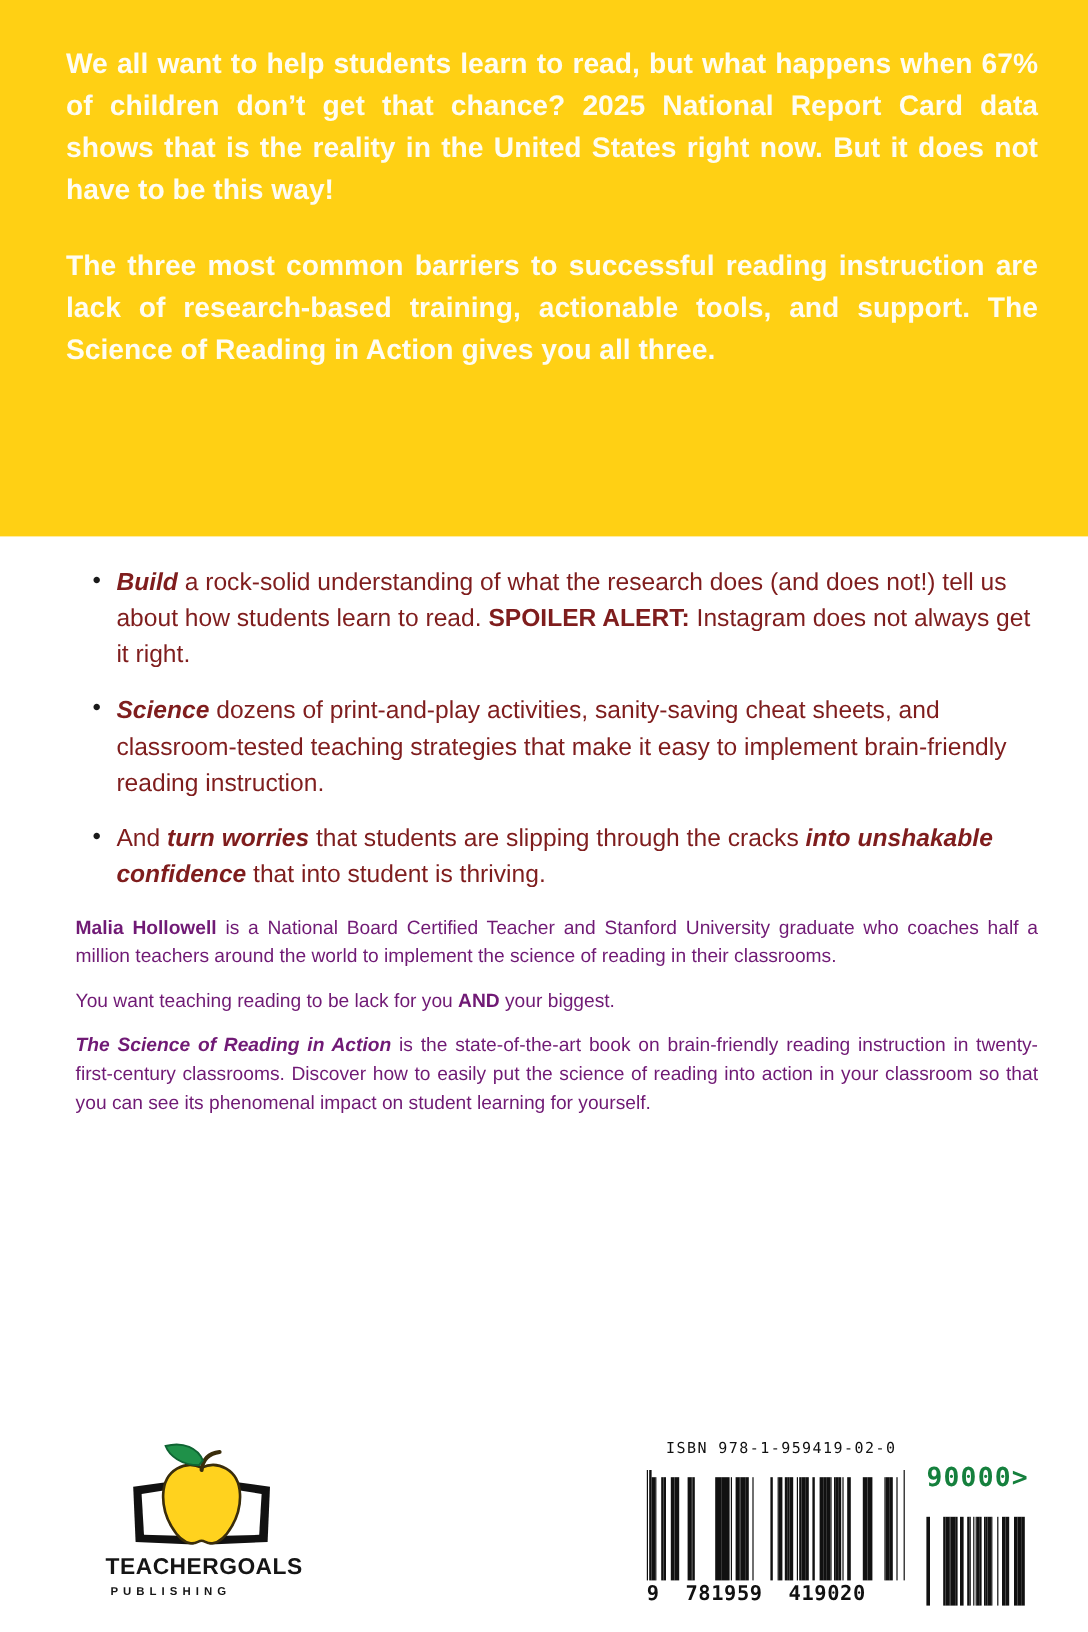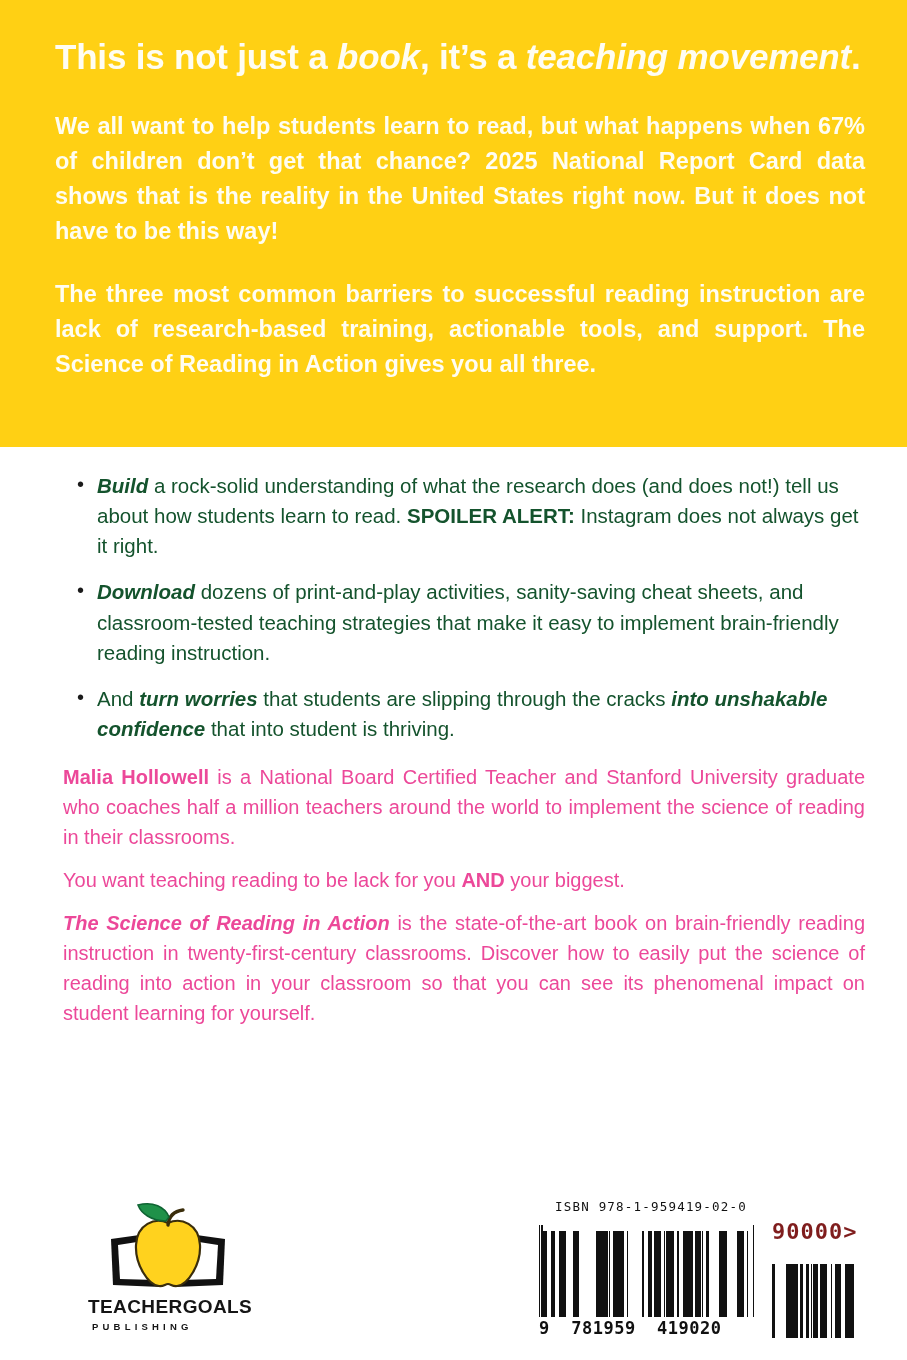--- a/index.html
+++ b/index.html
@@ -60,46 +60,46 @@
   ul.benefits {
     margin: 0 0 18px 0;
     padding: 0 0 0 34px;
     list-style: none;
   }
   ul.benefits li {
     position: relative;
     font-size: 20.5px;
     line-height: 1.47;
     margin-bottom: 16px;
-    color: #14532d;
+    color: #7f1d1d;
     padding-left: 0;
   }
   ul.benefits li::before {
     content: "\2022";
     position: absolute;
     left: -20px;
     top: -1px;
     font-size: 20px;
     color: #1a1a1a;
   }
   ul.benefits li b { font-weight: bold; }
   ul.benefits li i { font-style: italic; font-weight: bold; }
 
   
   .close-block {
     padding: 0 42px 0 63px;
     box-sizing: border-box;
   }
   .close-para {
-    font-size: 20px;
+    font-size: 16px;
     line-height: 1.5;
     margin: 0 0 13px 0;
     text-align: justify;
     text-justify: inter-word;
-    color: #ec4899;
+    color: #701a75;
   }
   .close-para b { font-weight: bold; }
   .close-para i { font-style: italic; font-weight: bold; }
 
   
   .footer {
     position: absolute;
     left: 0;
     right: 0;
     bottom: 0;
@@ -155,21 +155,21 @@
     align-items: flex-end;
     gap: 18px;
   }
   .ean-main { width: 215px; }
   .ean-addon { width: 82px; }
   .addon-digits {
     font-family: "DejaVu Sans Mono", "Liberation Mono", monospace;
     font-size: 22px;
     font-weight: bold;
     letter-spacing: 1px;
-    color: #7f1d1d;
+    color: #15803d;
     text-align: center;
     margin-bottom: 2px;
   }
   .bars {
     display: flex;
     align-items: flex-end;
     height: 92px;
   }
   .bars span { display: block; background: #111; }
   .ean-digits {
@@ -180,37 +180,36 @@
     color: #111;
     margin-top: 1px;
     white-space: pre;
   }
 </style>
 </head>
 <body>
 
 <section class="hero">
 
-  <h1 class="hero-headline"><span>This is not just a </span><em>book</em><span>, it’s a </span><em>teaching movement</em><span>.</span></h1>
 
   <p class="hero-para">We all want to help students learn to read, but what happens when 67% of children don’t get that chance? 2025 National Report Card data shows that is the reality in the United States right now. But it does not have to be this way!</p>
 
   <p class="hero-para">The three most common barriers to successful reading instruction are lack of research-based training, actionable tools, and support. The Science of Reading in Action gives you all three.</p>
 
 </section>
 
 <section class="body-wrap">
 
 
   <ul class="benefits">
 
     <li><i>Build</i><span> a rock-solid understanding of what the research does (and does not!) tell us about how students learn to read. </span><b>SPOILER ALERT:</b><span> Instagram does not always get it right.</span></li>
 
 
-    <li><i>Download</i><span> dozens of print-and-play activities, sanity-saving cheat sheets, and classroom-tested teaching strategies that make it easy to implement brain-friendly reading instruction.</span></li>
+    <li><i>Science</i><span> dozens of print-and-play activities, sanity-saving cheat sheets, and classroom-tested teaching strategies that make it easy to implement brain-friendly reading instruction.</span></li>
 
 
     <li><span>And </span><i>turn worries</i><span> that students are slipping through the cracks </span><i>into unshakable confidence</i><span> that into student is thriving.</span></li>
 
   </ul>
 </section>
 
 <section class="close-block">
 
   <p class="close-para"><b>Malia Hollowell</b><span> is a National Board Certified Teacher and Stanford University graduate who coaches half a million teachers around the world to implement the science of reading in their classrooms.</span></p>

